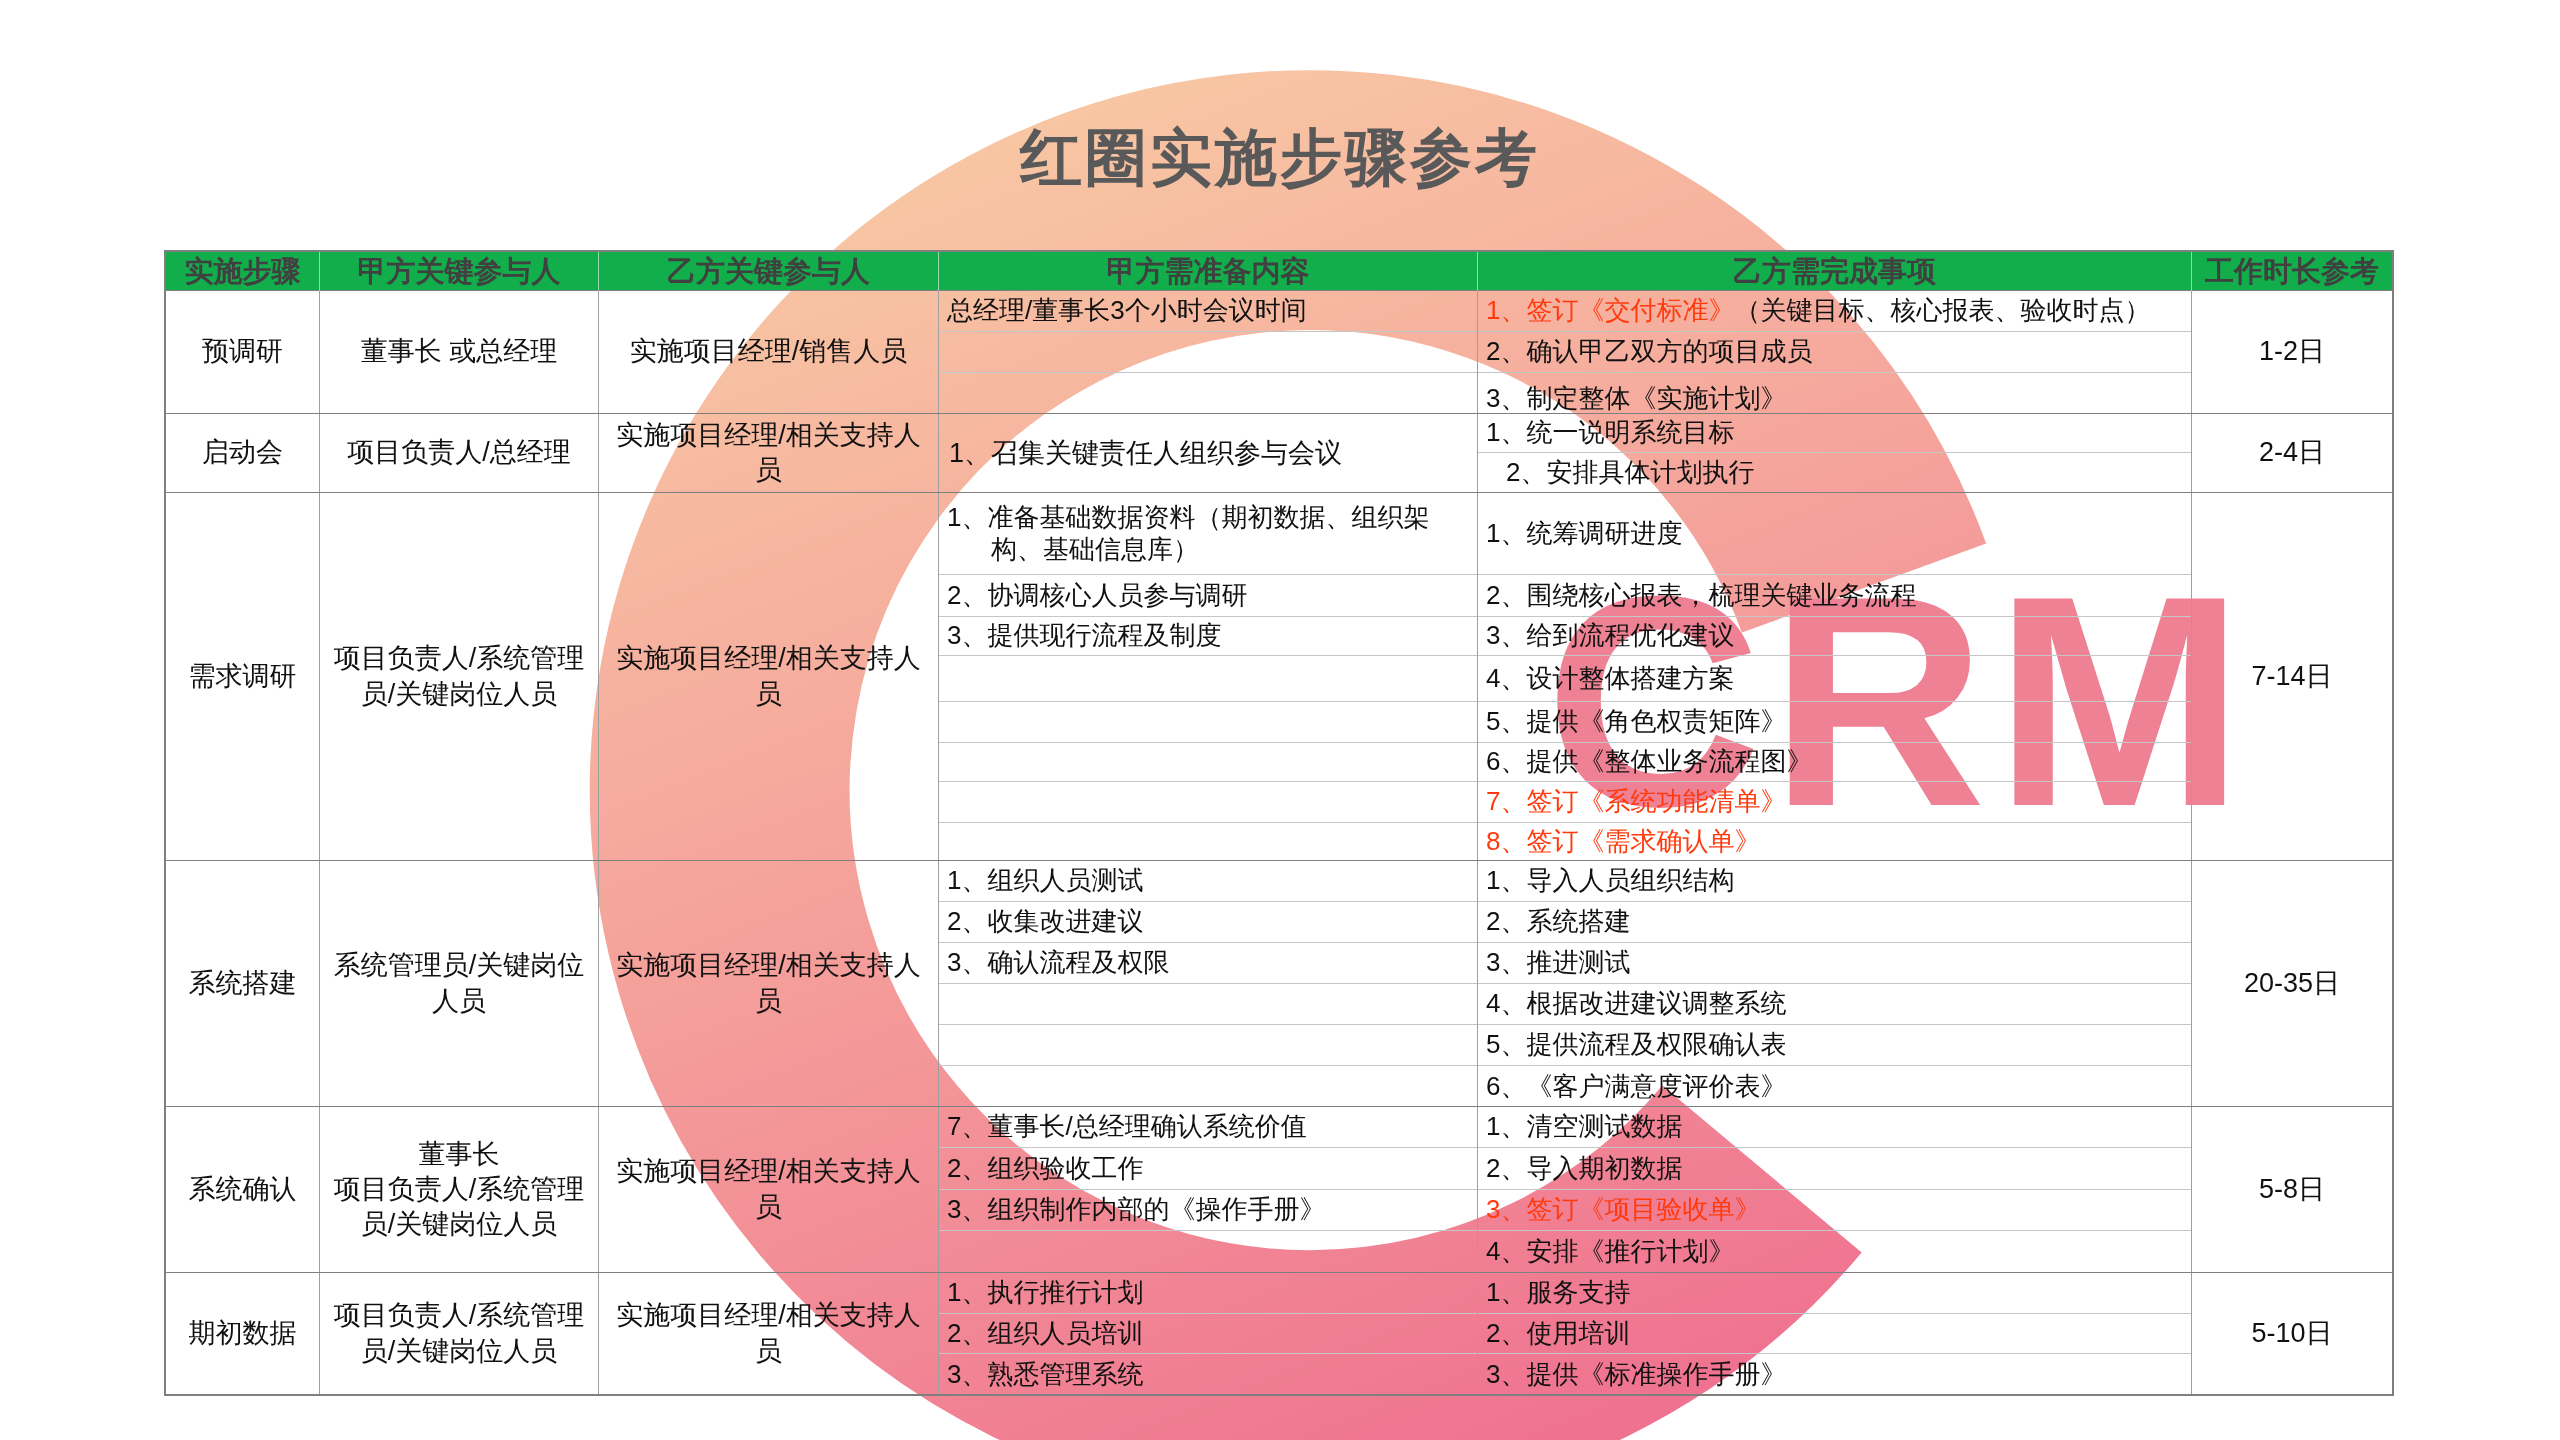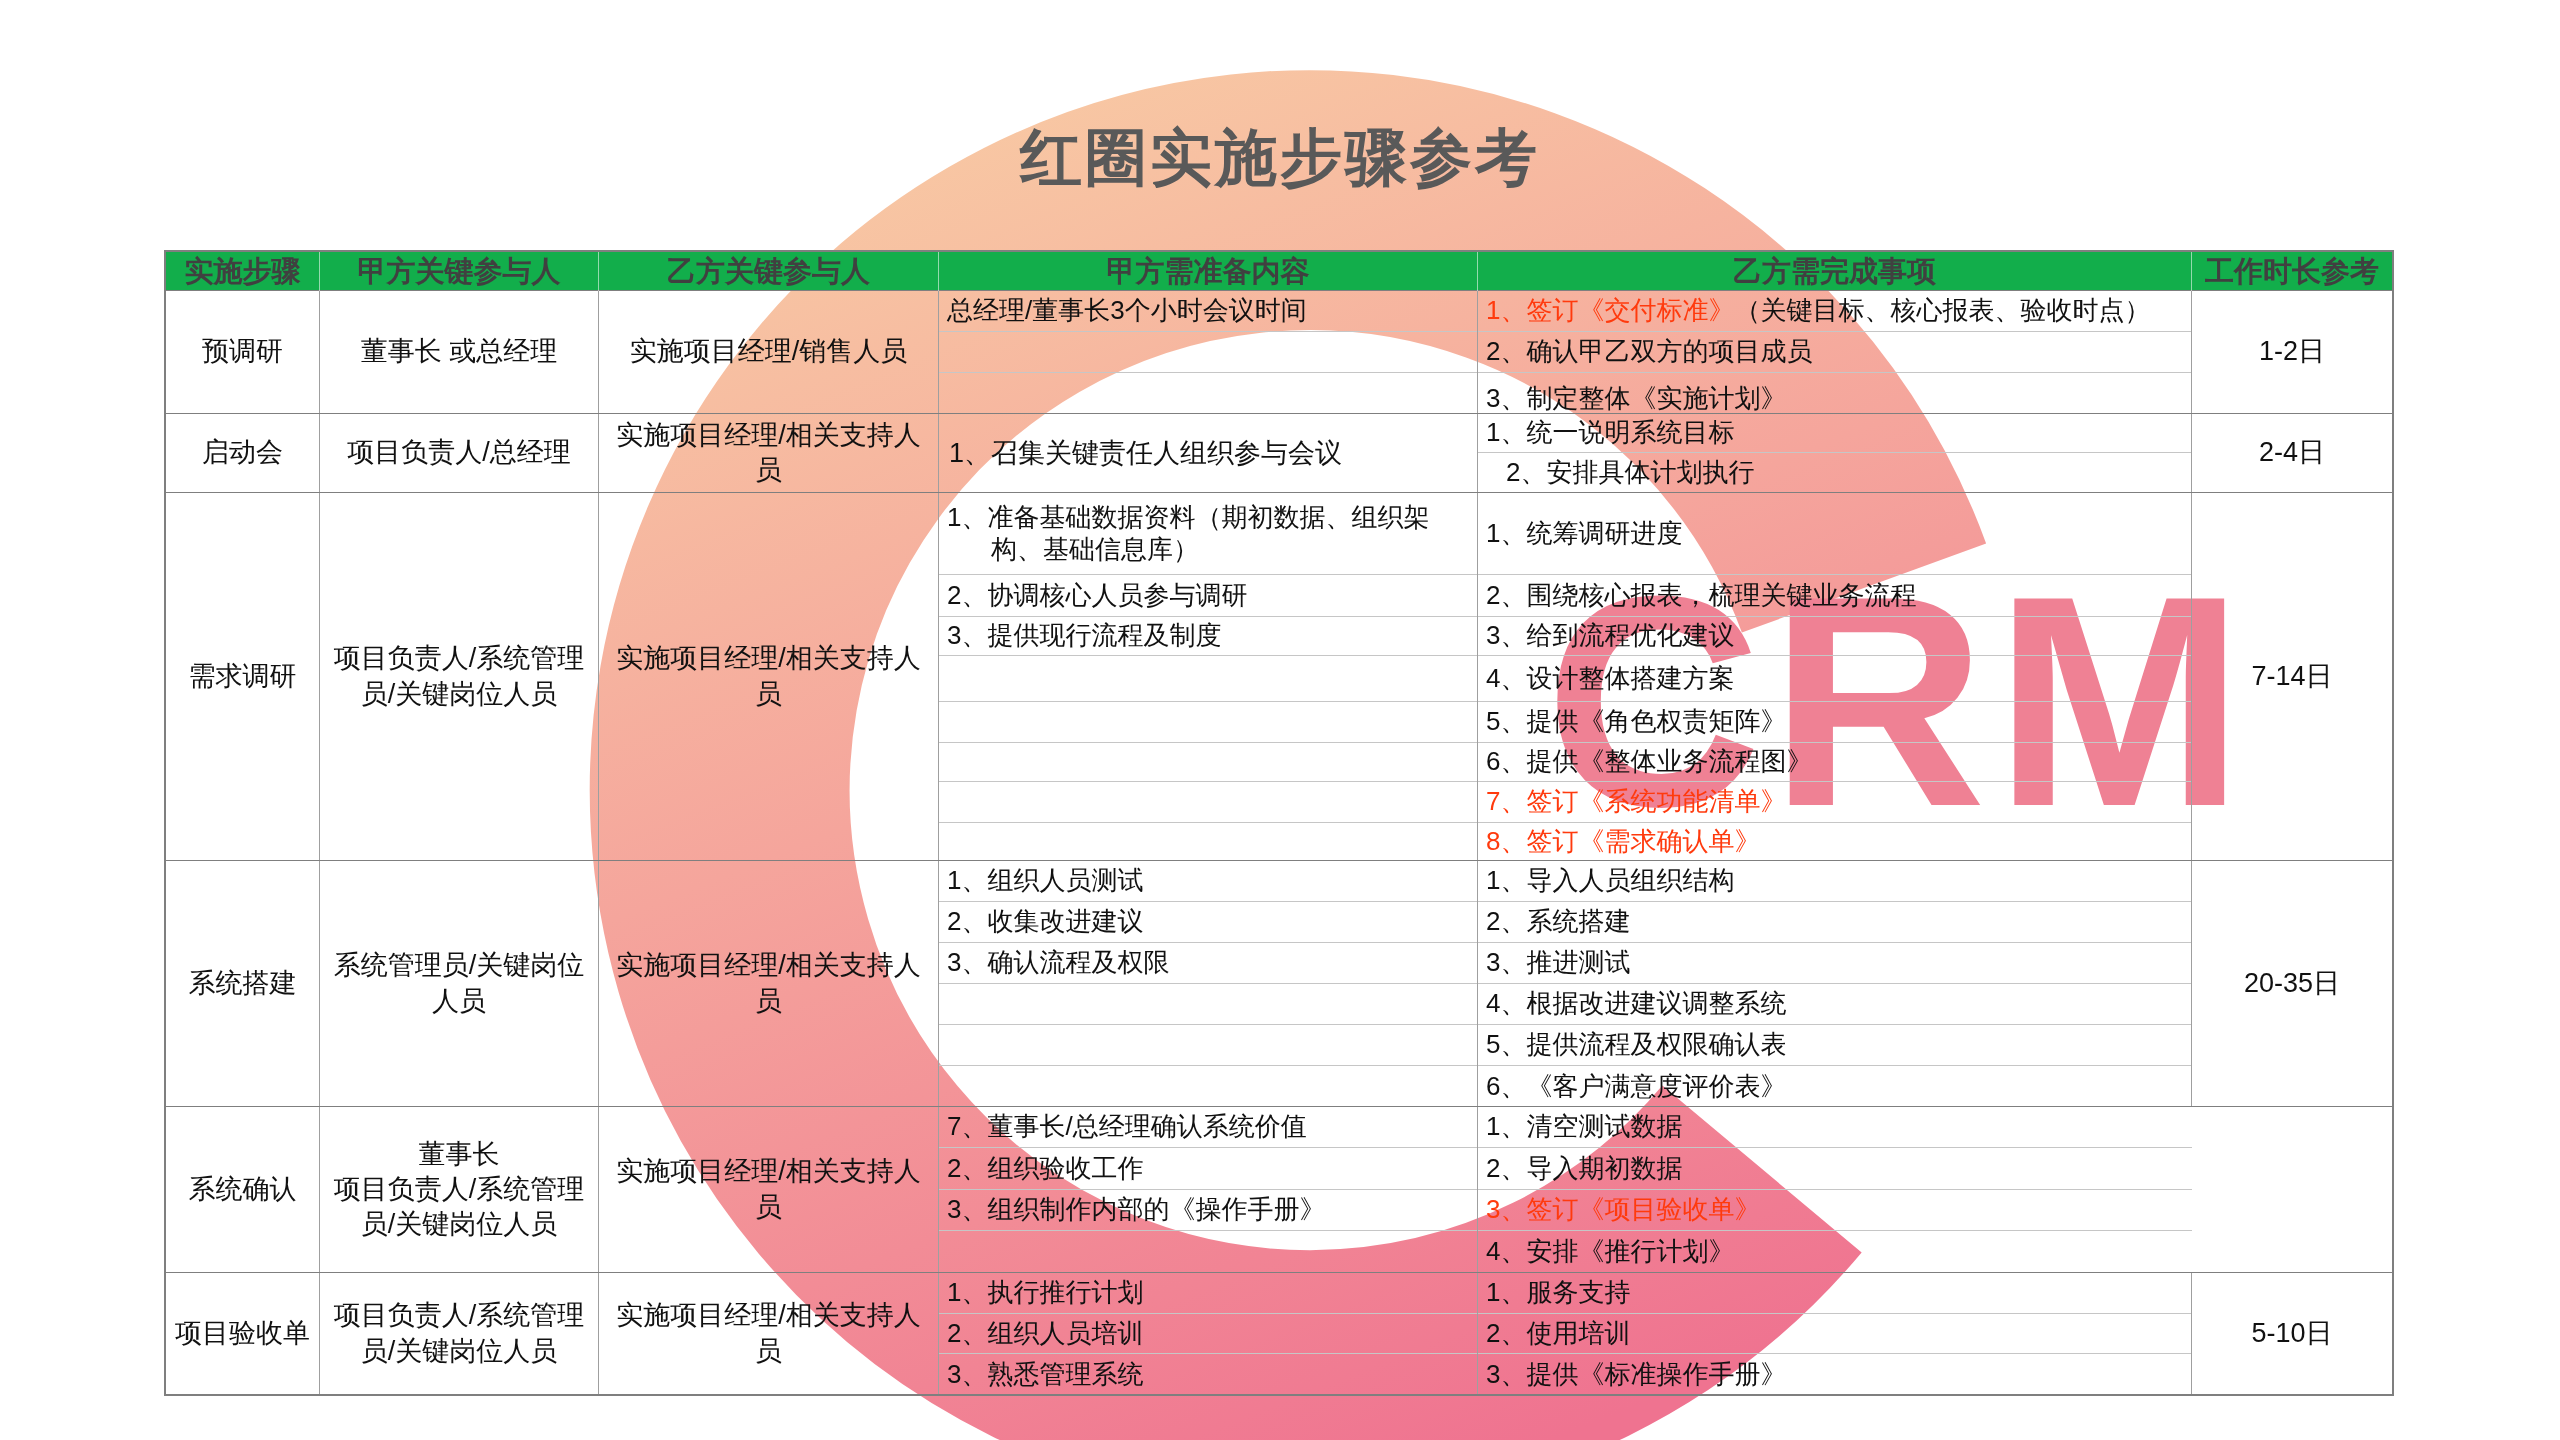--- a/index.html
+++ b/index.html
@@ -267,23 +267,24 @@
           <div class="sub" style="height: 42px; flex: 0 0 auto;">
             <div class="itm"><span>2、导入期初数据</span></div>
           </div>
           <div class="sub" style="height: 41px; flex: 0 0 auto;">
             <div class="itm"><span class="hl">3、签订《项目验收单》</span></div>
           </div>
           <div class="sub" style="height: 42px; flex: 0 0 auto;">
             <div class="itm"><span>4、安排《推行计划》</span></div>
           </div>
         </div>
+        <div class="cell center-cell">5-8日</div>
       </div>
       <div class="trow" style="height: 122px;">
-        <div class="cell center-cell">项目验收单</div>
+        <div class="cell center-cell">期初数据</div>
         <div class="cell center-cell">项目负责人/系统管理员/关键岗位人员</div>
         <div class="cell center-cell">实施项目经理/相关支持人员</div>
         <div class="cell stack">
           <div class="sub" style="height: 41px; flex: 0 0 auto;">
             <div class="itm">1、执行推行计划</div>
           </div>
           <div class="sub" style="height: 40px; flex: 0 0 auto;">
             <div class="itm">2、组织人员培训</div>
           </div>
           <div class="sub" style="height: 41px; flex: 0 0 auto;">

